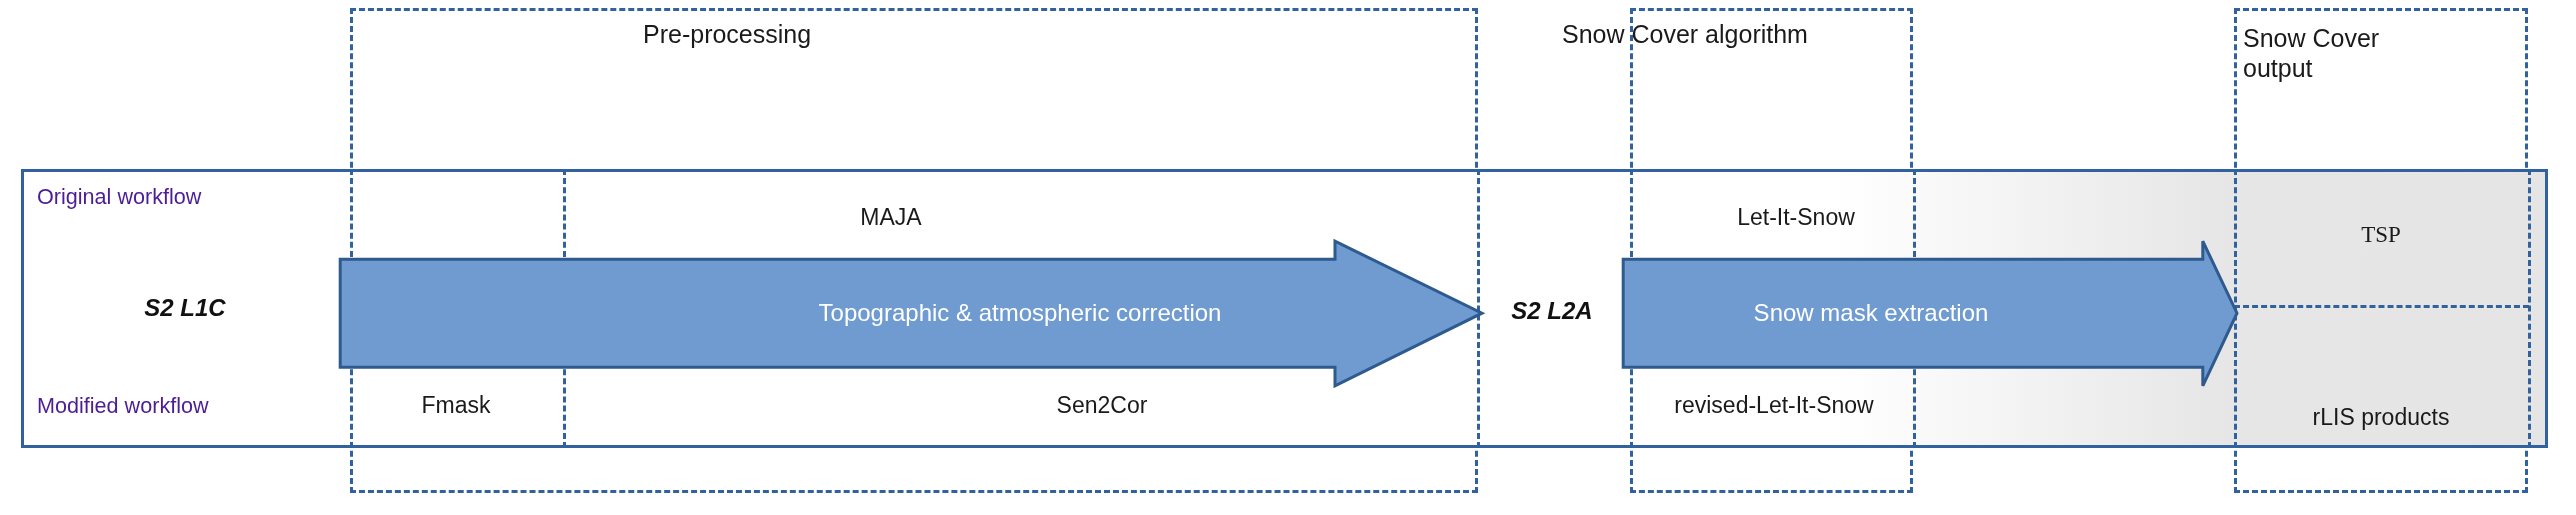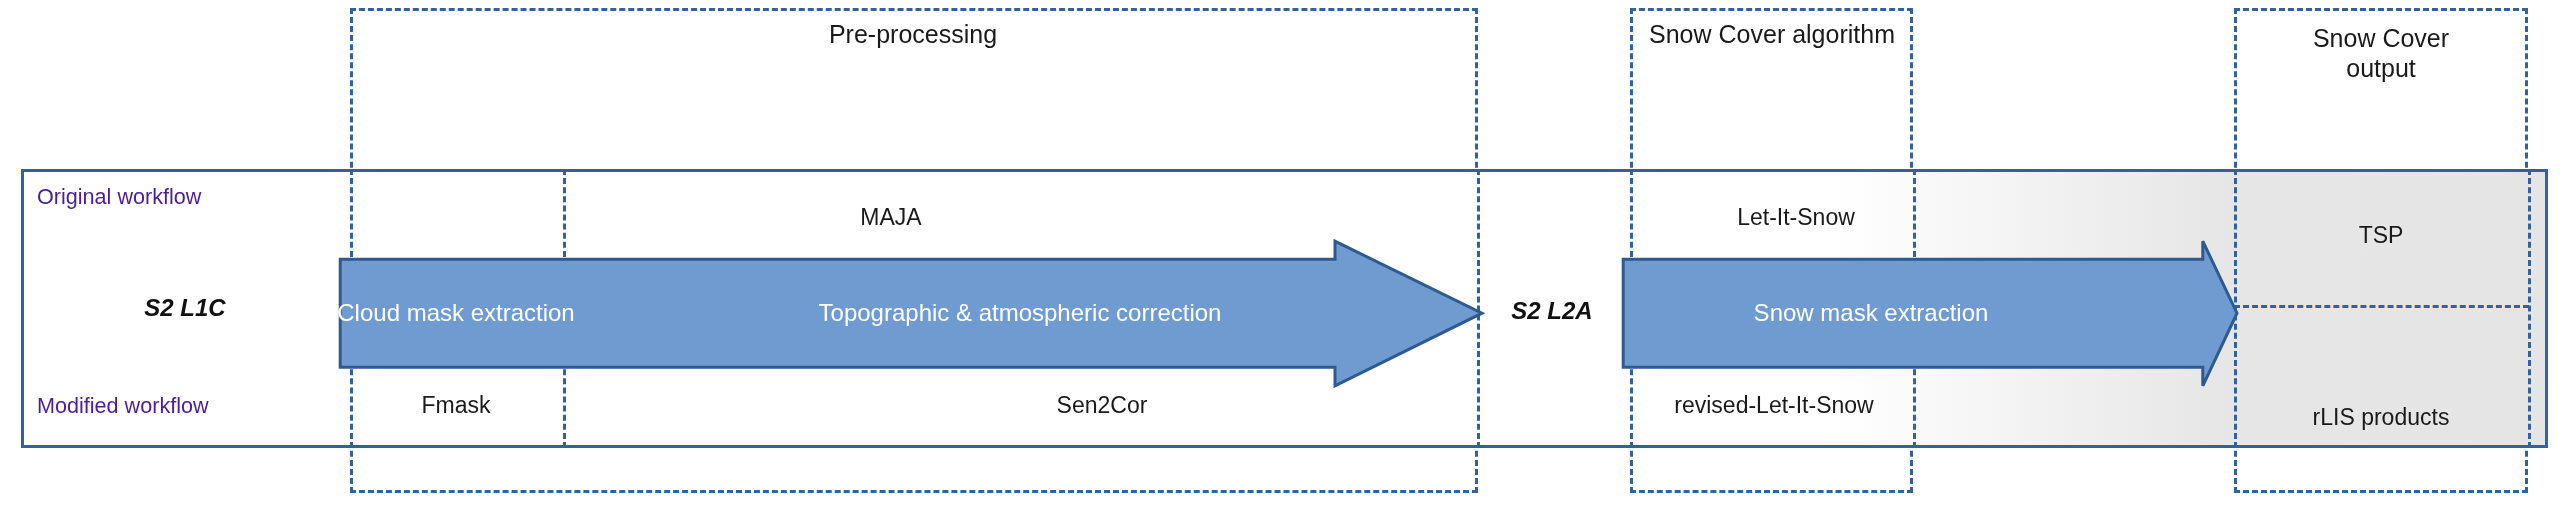--- a/index.html
+++ b/index.html
@@ -20,21 +20,21 @@
 
   
   .stage-box {
     position: absolute;
     border: 3px dashed #31629E;
     box-sizing: border-box;
     background: transparent;
   }
   .stage-title {
     position: absolute;
-    text-align: center;
+    text-align: left;
     color: #1a1a1a;
     font-size: 25px;
     line-height: 1.18;
     font-family: "Liberation Sans", sans-serif;
     white-space: pre-line;
   }
 
   
   .band {
     position: absolute;
@@ -132,35 +132,34 @@
   <div class="lbl lbl-muted" style="left:37px; top:184px;">Original workflow</div>
 
   <div class="lbl lbl-muted" style="left:37px; top:393px;">Modified workflow</div>
 
   <div class="lbl lbl-strong center-xy" style="left:185px; top:308px;">S2 L1C</div>
 
   <div class="lbl lbl-plain center-x" style="left:891px; top:204px;">MAJA</div>
 
   <div class="lbl lbl-plain center-x" style="left:1774px; top:204px;margin-left:22px;">Let-It-Snow</div>
 
-  <div class="lbl lbl-plain center-x" style="left:2381px; top:222px;">TSP</div>
+  <div class="lbl lbl-plain center-x" style="left:2381px; top:222px;font-family:Liberation Serif, serif;">TSP</div>
 
   <div class="lbl lbl-plain center-x" style="left:456px; top:392px;">Fmask</div>
 
   <div class="lbl lbl-plain center-x" style="left:1102px; top:392px;">Sen2Cor</div>
 
   <div class="lbl lbl-plain center-x" style="left:1774px; top:392px;">revised-Let-It-Snow</div>
 
   <div class="lbl lbl-plain center-x" style="left:2381px; top:404px;">rLIS products</div>
 
   <svg class="arrow-svg" style="left:339px; top:240px;" width="1146" height="147" viewBox="0 0 1910 245">
     <polygon points="2,32 1660,32 1660,2 1905,122 1660,243 1660,212 2,212" fill="#6F9BD1" stroke="#2E5A8E" stroke-width="5" stroke-linejoin="miter"></polygon>
   </svg>
 
-  <div class="lbl lbl-white center-xy" style="left:456px; top:313px;">Cloud mask extraction</div>
 
   <div class="lbl lbl-white center-xy" style="left:1020px; top:313px;">Topographic &amp; atmospheric correction</div>
 
   <div class="lbl lbl-strong center-xy" style="left:1552px; top:311px;">S2 L2A</div>
 
   <svg class="arrow-svg" style="left:1622px; top:240px;" width="618" height="147" viewBox="0 0 1030 245">
     <polygon points="2,32 968,32 968,2 1025,122 968,243 968,212 2,212" fill="#6F9BD1" stroke="#2E5A8E" stroke-width="5" stroke-linejoin="miter"></polygon>
   </svg>
 
   <div class="lbl lbl-white center-xy" style="left:1871px; top:313px;">Snow mask extraction</div>

